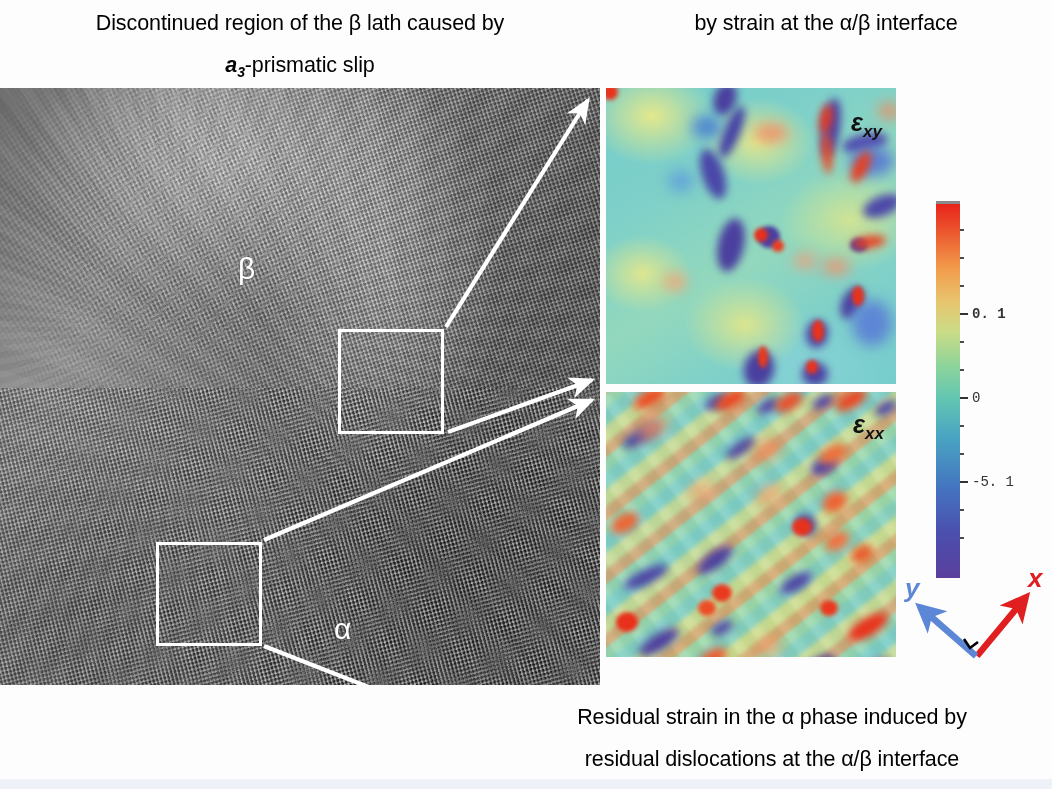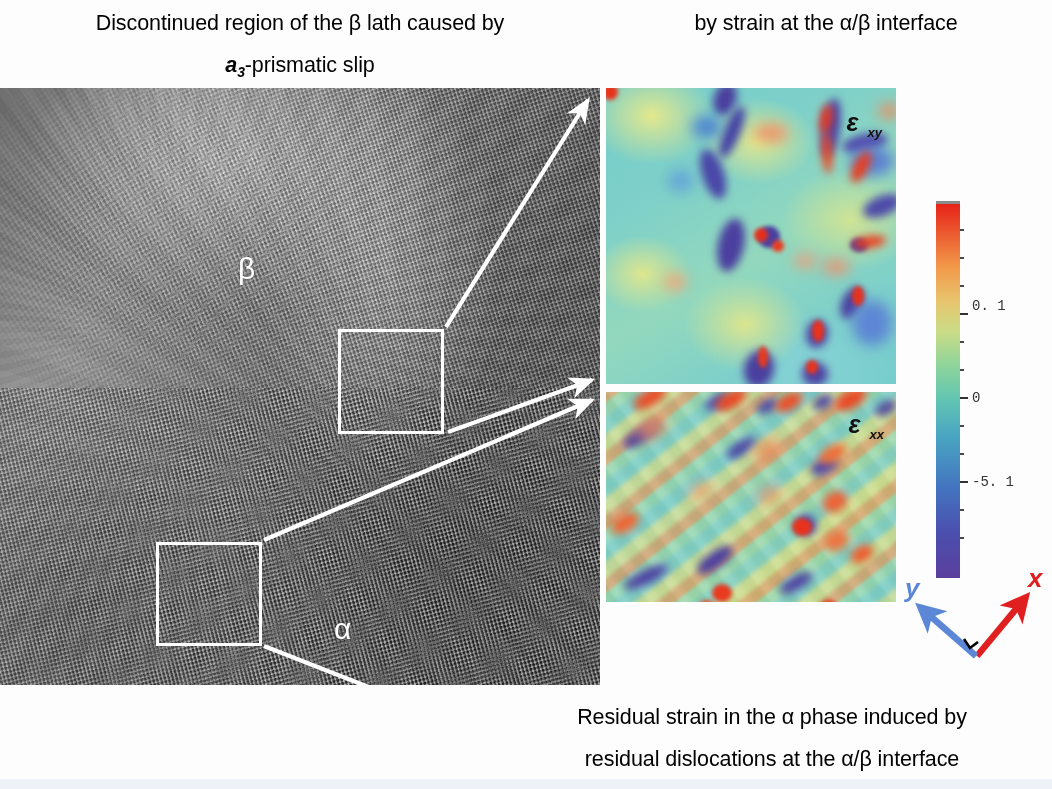--- a/index.html
+++ b/index.html
@@ -118,34 +118,34 @@
 
   .lead-svg { position: absolute; left: 0; top: 0; width: 600px; height: 597px; }
 
   
   .strain-map {
     position: absolute;
     overflow: hidden;
     background: #63c9c2;
   }
   #map-exy { left: 606px; top: 88px;  width: 290px; height: 296px; }
-  #map-exx { left: 606px; top: 392px; width: 290px; height: 210px; }
+  #map-exx { left: 606px; top: 392px; width: 290px; height: 265px; }
 
   .strain-label {
     position: absolute;
     font-size: 25px;
     font-style: italic;
     font-weight: bold;
     color: #111;
     line-height: 1;
     z-index: 5;
     white-space: nowrap;
   }
   .strain-label .sub {
-    font-size: 13px; vertical-align: sub; margin-left: 9px;
+    font-size: 17px; vertical-align: sub;
   }
   #label-exy { right: 14px; top: 22px; }
   #label-exx { right: 12px; top: 20px; }
 
   
   .exy-bg {
     position: absolute; inset: -10px;
     background:
       radial-gradient(ellipse 90px 70px at 18% 12%, #e3e88c 0%, rgba(227,232,140,0) 70%),
       radial-gradient(ellipse 80px 60px at 52% 20%, #e2e78d 0%, rgba(226,231,141,0) 72%),
@@ -361,21 +361,21 @@
 
     <div class="strain-label" id="label-exx"><span>ε</span><span class="sub">xx</span></div>
   </div>
 
   <div id="colorbar-wrap">
     <div id="colorbar"></div>
     <div class="cb-tick" style="top:28px;"></div>
     <div class="cb-tick" style="top:56px;"></div>
     <div class="cb-tick" style="top:84px;"></div>
     <div class="cb-tick major" style="top:112px;"></div>
-    <div class="cb-label" style="top:104px;">0. 1</div>
+    <div class="cb-label" style="top:112px;font-weight:bold;">0. 1</div>
     <div class="cb-tick" style="top:140px;"></div>
     <div class="cb-tick" style="top:168px;"></div>
     <div class="cb-tick major" style="top:196px;"></div>
     <div class="cb-label" style="top:196px;">0</div>
     <div class="cb-tick" style="top:224px;"></div>
     <div class="cb-tick" style="top:252px;"></div>
     <div class="cb-tick major" style="top:280px;"></div>
     <div class="cb-label" style="top:280px;">-5. 1</div>
     <div class="cb-tick" style="top:308px;"></div>
     <div class="cb-tick" style="top:336px;"></div>

